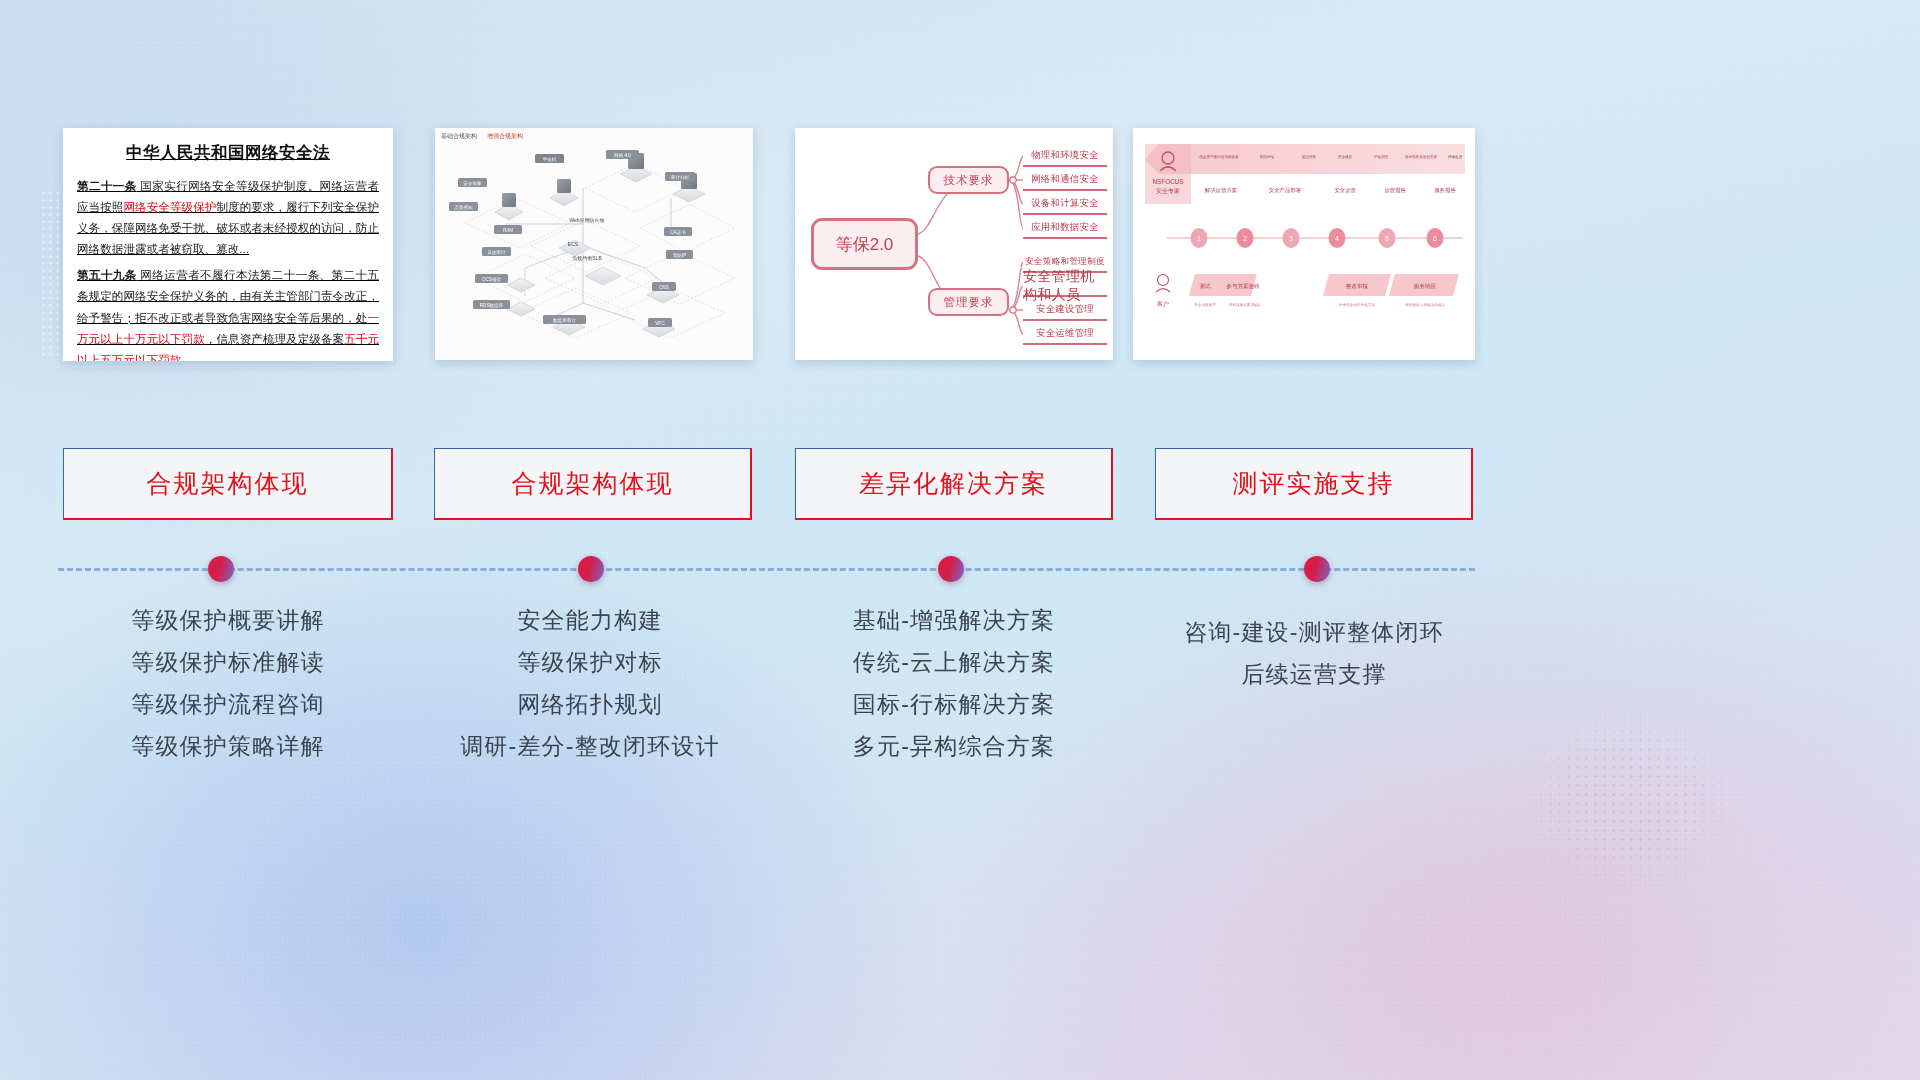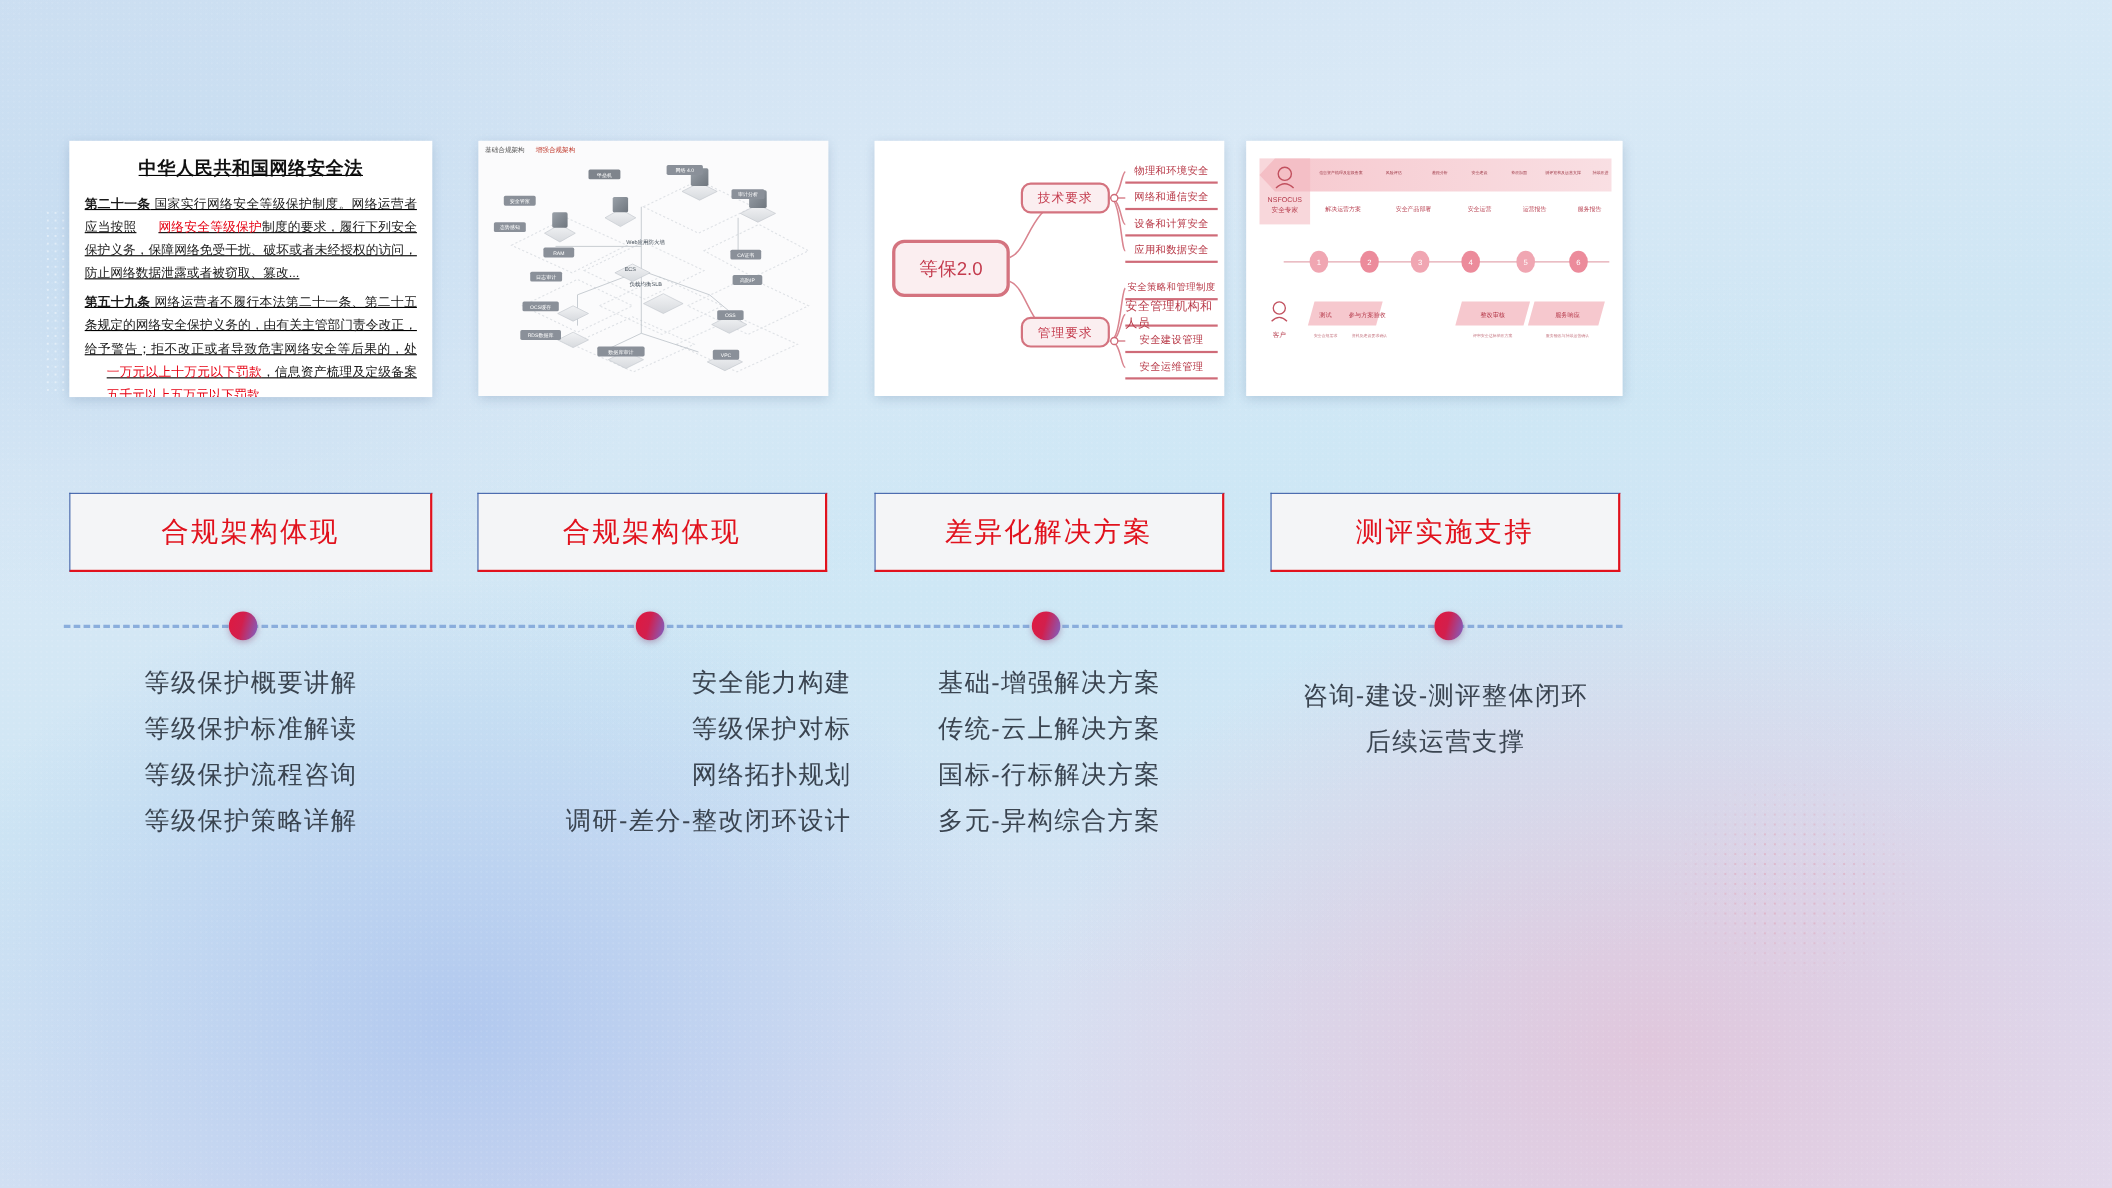--- a/index.html
+++ b/index.html
@@ -53,21 +53,21 @@
   .law { padding: 14px 14px 8px 14px; }
   .law-title {
     text-align: center; font-weight: bold; font-size: 16.5px; color: #111;
     letter-spacing: .5px; margin-bottom: 11px;
   }
   .law p {
     font-size: 11.6px; color: #1a1a1a; line-height: 1.82; text-align: justify;
     margin-bottom: 5px;
   }
   .law b { font-weight: bold; }
-  .law .hl { color: #e60012; padding-left: 20px; }
+  .law .hl { color: #e60012; }
 
   
   .arch { position: relative; width: 100%; height: 100%; background: #fbfbfc; }
   .arch-tabs { position:absolute; top:4px; left:6px; display:flex; gap:10px; }
   .arch-tabs span { font-size:6px; color:#555; }
   .arch-tabs span.on { color:#c0392b; }
 
   
   .mm { position: relative; width: 100%; height: 100%; }
   .mm-node {
@@ -124,21 +124,21 @@
   .tl-dot.d4 { left: 1304px; }
 
   
   .lists { position: absolute; top: 600px; left: 0; width: 1920px; height: 220px; }
   .list { position: absolute; top: 0; text-align: center; }
   .list li {
     list-style: none; font-size: 23px; color: #3a4450; line-height: 1.82;
     letter-spacing: 1.2px; white-space: nowrap;
   }
   .list.l1 { left: 63px;  width: 330px; }
-  .list.l2 { left: 456px; width: 318px; text-align: right; }
+  .list.l2 { left: 431px; width: 318px; }
   .list.l3 { left: 795px; width: 318px; }
   .list.l4 { left: 1155px; width: 318px; top: 12px; }
 </style>
 </head>
 <body>
 
 <div class="bg-noise"></div>
 <div class="bg-dots-l"></div>
 <div class="bg-dots-r"></div>
 
@@ -329,21 +329,21 @@
       <div class="mm-node mm-root">等保2.0</div>
 
       <div class="mm-node mm-b1">技术要求</div>
       <div class="mm-leaf" style="top:18px">物理和环境安全</div>
       <div class="mm-leaf" style="top:42px">网络和通信安全</div>
       <div class="mm-leaf" style="top:66px">设备和计算安全</div>
       <div class="mm-leaf" style="top:90px">应用和数据安全</div>
 
       <div class="mm-node mm-b2">管理要求</div>
       <div class="mm-leaf" style="top:124px;font-size:8.6px">安全策略和管理制度</div>
-      <div class="mm-leaf" style="top:148px;font-size:11px">安全管理机构和人员</div>
+      <div class="mm-leaf" style="top:148px;font-size:14px">安全管理机构和人员</div>
       <div class="mm-leaf" style="top:172px">安全建设管理</div>
       <div class="mm-leaf" style="top:196px">安全运维管理</div>
     </div>
   </div>
 
   <div class="card c4">
     <div class="rm">
       <svg viewBox="0 0 342 232" width="342" height="232">
         <defs>
           <linearGradient id="pinkband" x1="0" y1="0" x2="1" y2="0">

